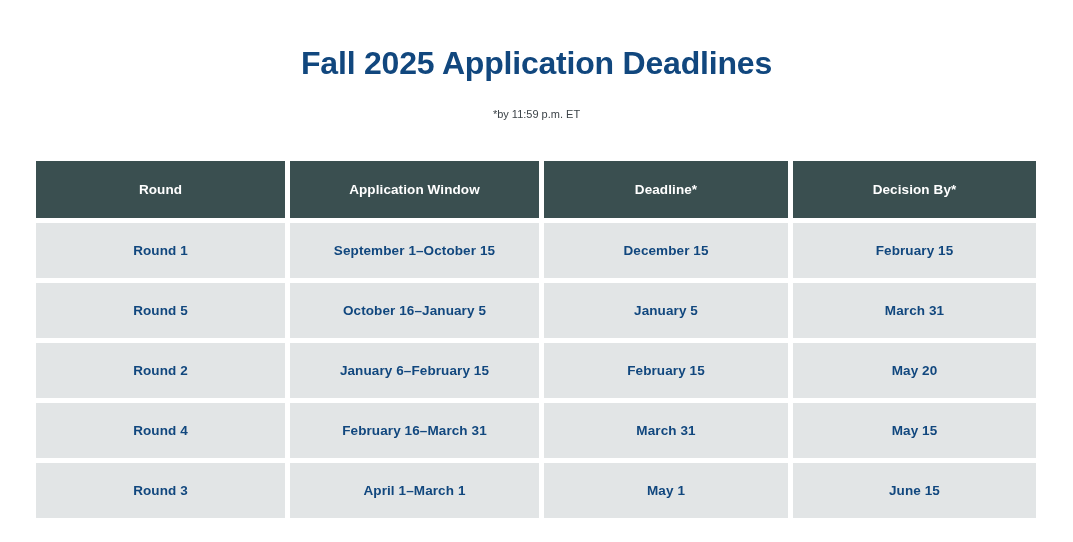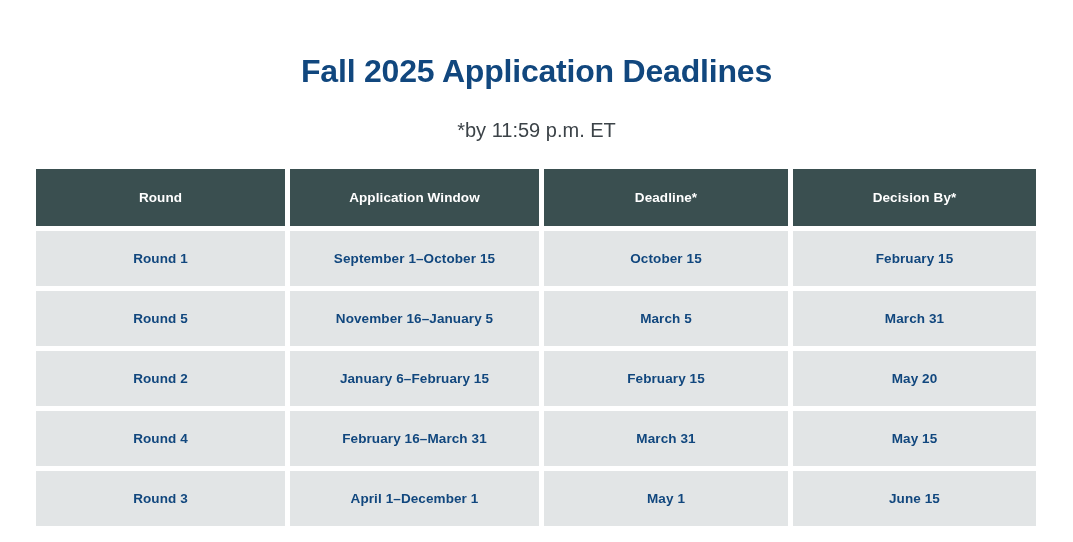--- a/index.html
+++ b/index.html
@@ -20,29 +20,29 @@
     position: relative;
     box-sizing: border-box;
   }
 
   .title {
     text-align: center;
     color: #11477E;
     font-size: 32px;
     font-weight: bold;
     letter-spacing: -0.2px;
-    margin: 16px;
+    margin: 8px;
     padding-top: 36px;
     line-height: 38px;
   }
 
   .subtitle {
     text-align: center;
     color: #3C4348;
-    font-size: 20px;
+    font-size: 11px;
     font-weight: normal;
     margin: 0;
     padding-top: 14px;
     line-height: 20px;
   }
 
   .table-wrap {
     position: absolute;
     left: 36px;
     top: 153px;
@@ -130,36 +130,36 @@
       <tbody>
 
         <tr>
           <td>
             <div class="td-cell">Round 1</div>
           </td>
           <td>
             <div class="td-cell">September 1–October 15</div>
           </td>
           <td>
-            <div class="td-cell">October 15</div>
+            <div class="td-cell">December 15</div>
           </td>
           <td>
             <div class="td-cell">February 15</div>
           </td>
         </tr>
 
         <tr>
           <td>
             <div class="td-cell">Round 5</div>
           </td>
           <td>
-            <div class="td-cell">November 16–January 5</div>
-          </td>
-          <td>
-            <div class="td-cell">March 5</div>
+            <div class="td-cell">October 16–January 5</div>
+          </td>
+          <td>
+            <div class="td-cell">January 5</div>
           </td>
           <td>
             <div class="td-cell">March 31</div>
           </td>
         </tr>
 
         <tr>
           <td>
             <div class="td-cell">Round 2</div>
           </td>
@@ -187,21 +187,21 @@
           <td>
             <div class="td-cell">May 15</div>
           </td>
         </tr>
 
         <tr>
           <td>
             <div class="td-cell">Round 3</div>
           </td>
           <td>
-            <div class="td-cell">April 1–December 1</div>
+            <div class="td-cell">April 1–March 1</div>
           </td>
           <td>
             <div class="td-cell">May 1</div>
           </td>
           <td>
             <div class="td-cell">June 15</div>
           </td>
         </tr>
 
       </tbody>

